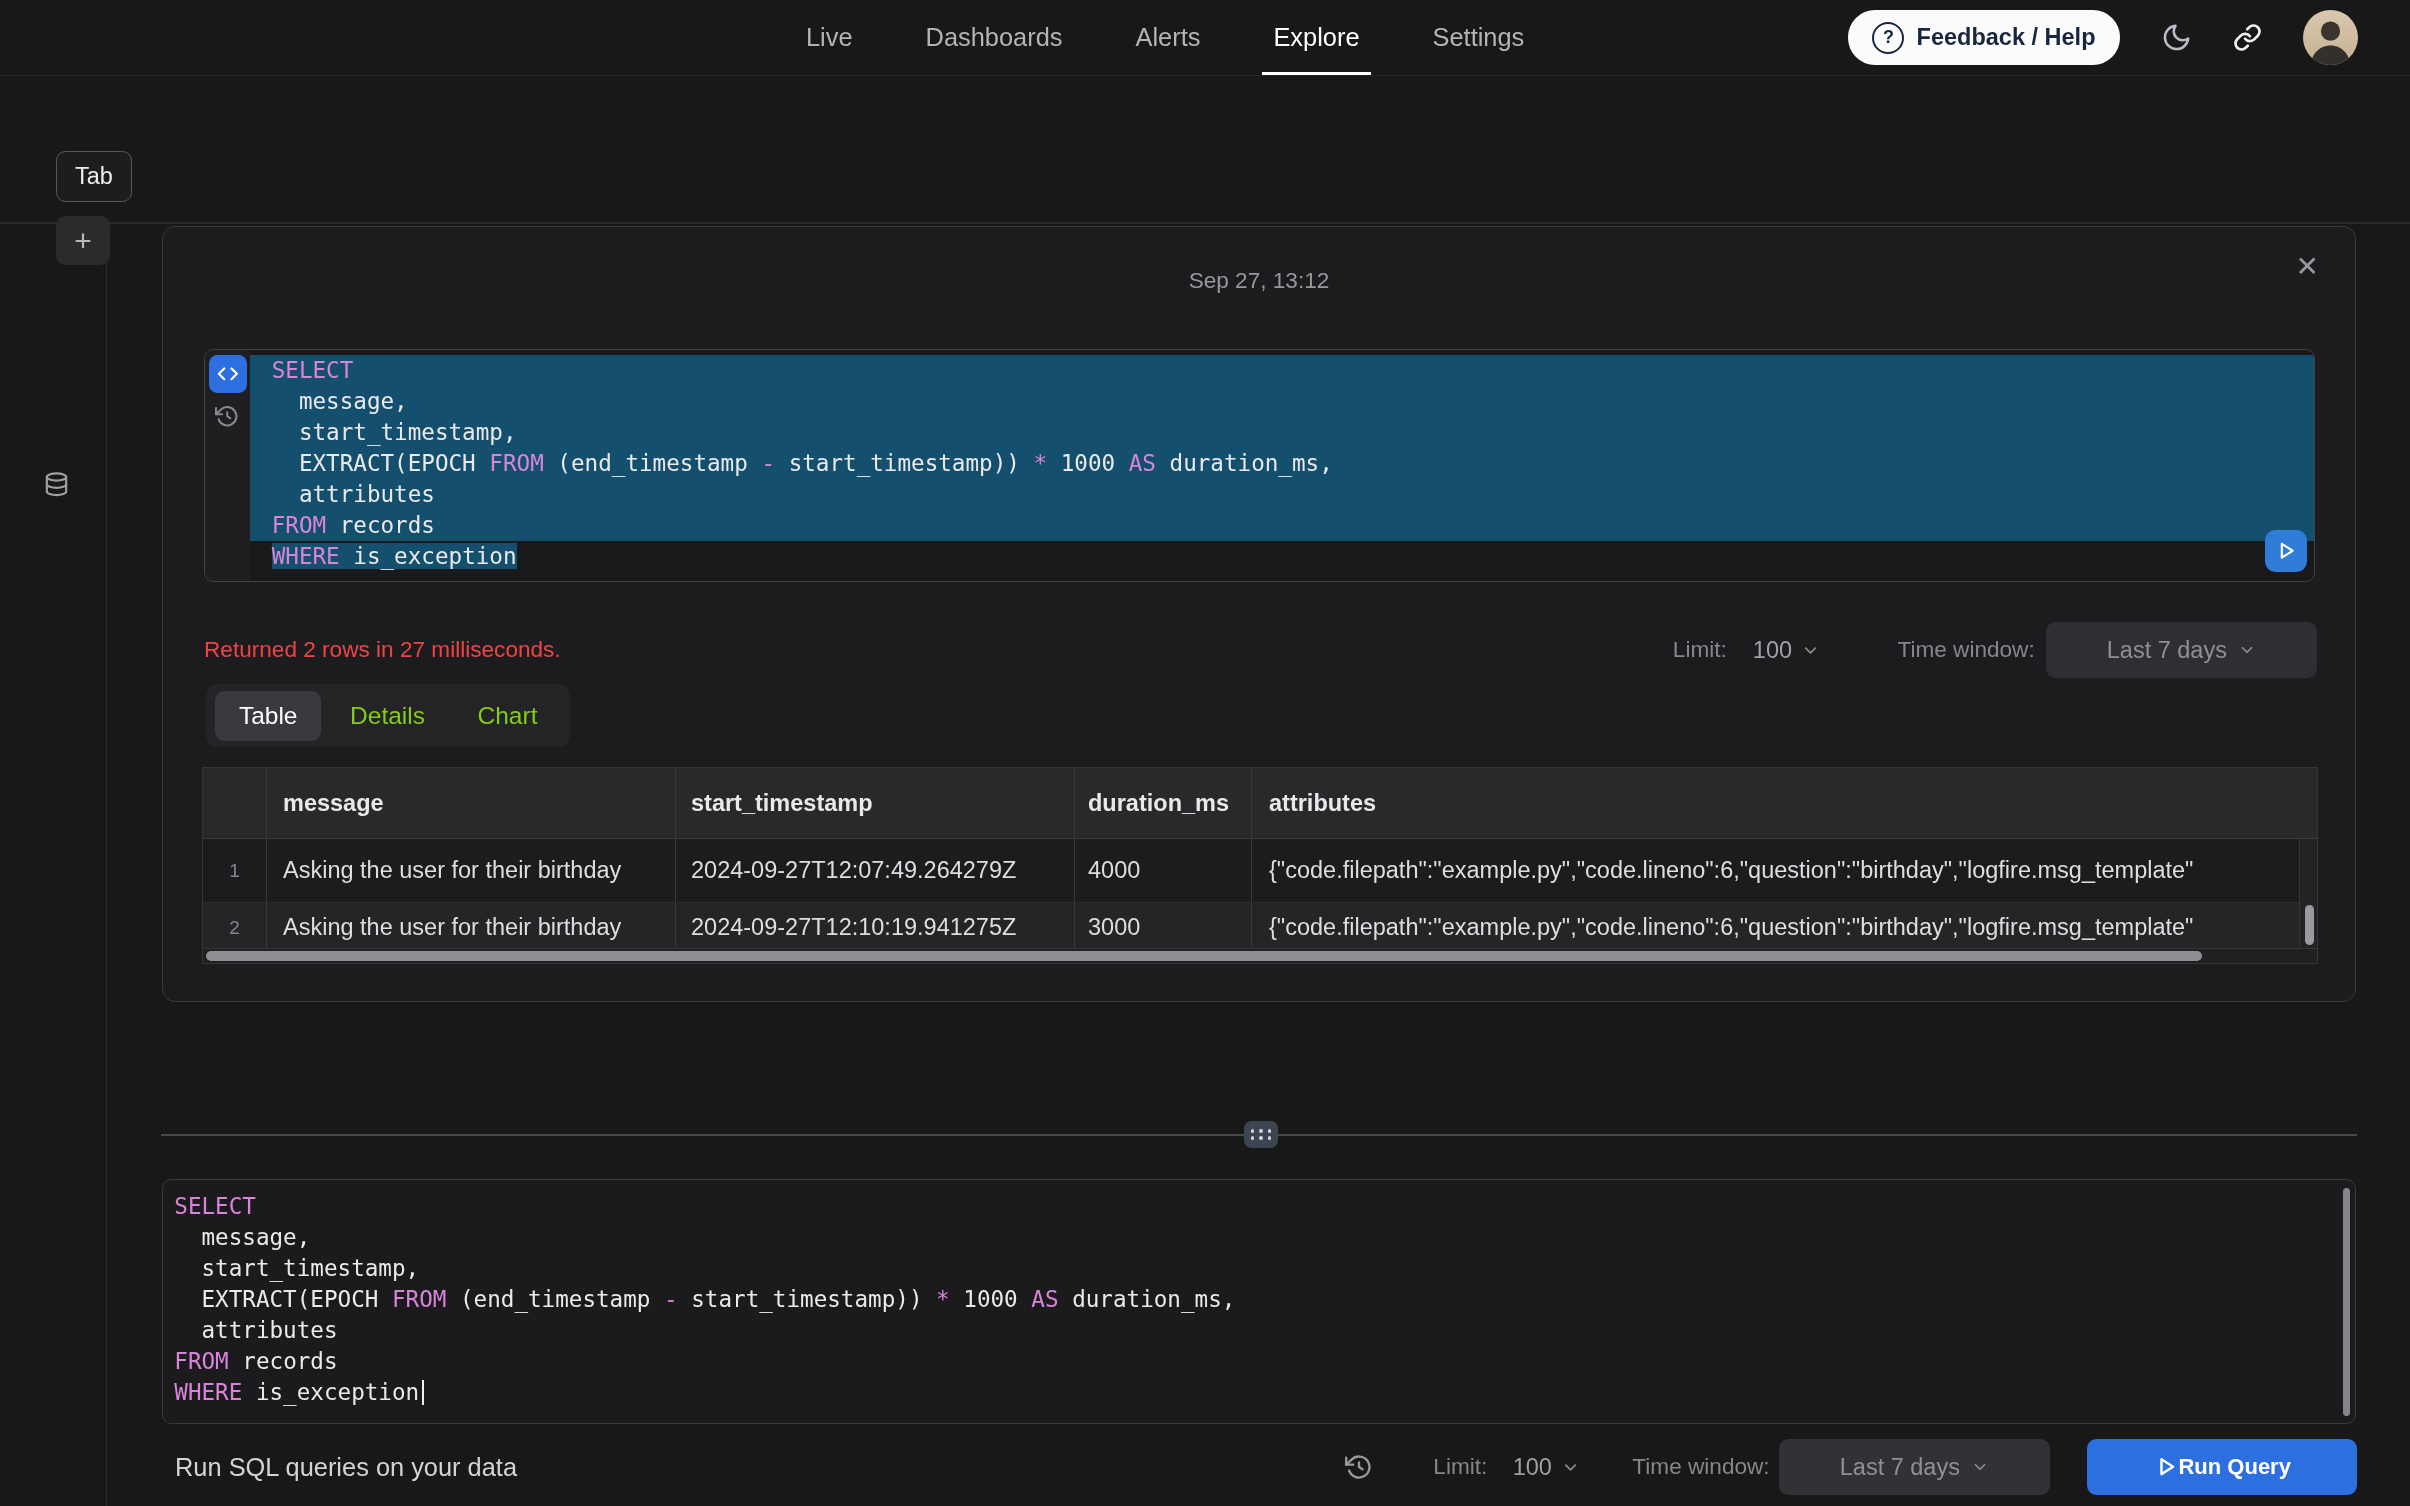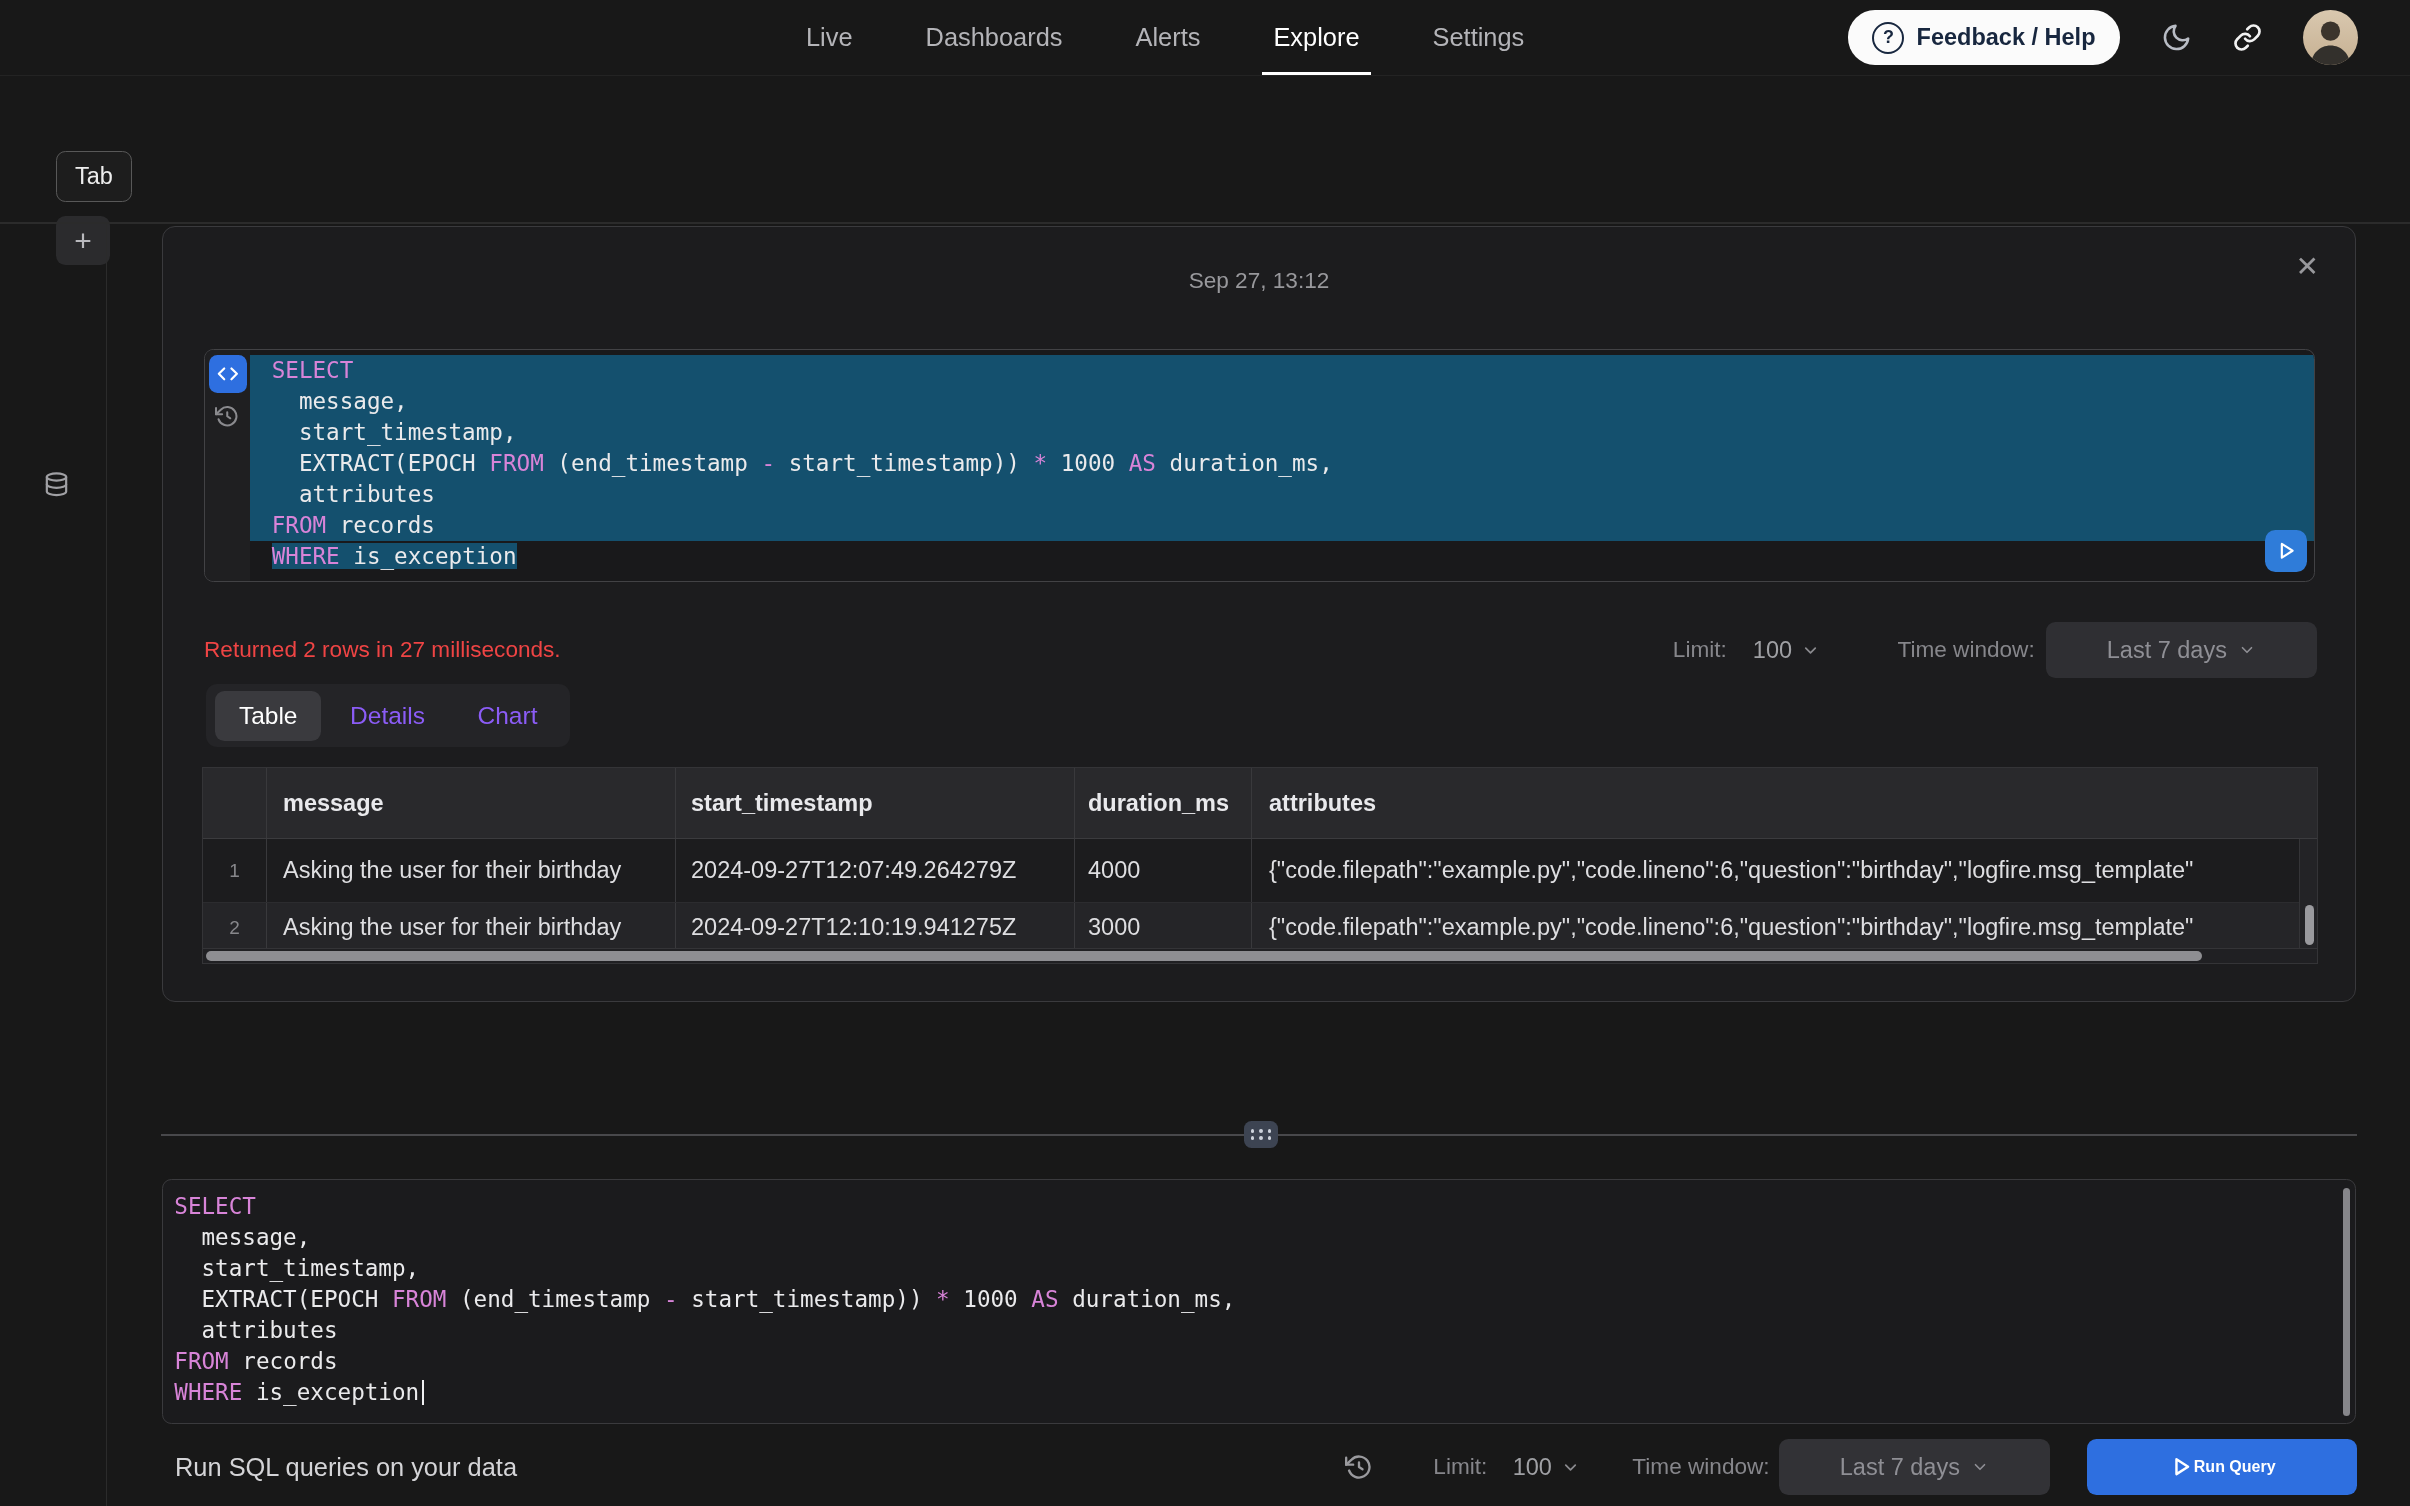--- a/index.html
+++ b/index.html
@@ -68,21 +68,21 @@
               justify-content:space-between;}
   .result-text{font-size:22.6px;color:#ef4444;}
   .controls{display:flex;align-items:center;}
   .ctl-label{font-size:22.6px;color:#86868b;}
   .ctl-value{display:flex;align-items:center;gap:9.4px;font-size:23.5px;color:#9fa0a4;cursor:pointer;}
   .tw-pill{min-width:271px;height:56px;background:#2f2f33;border-radius:9.4px;display:flex;align-items:center;
            justify-content:center;gap:11.3px;font-size:23.5px;color:#8f8f95;cursor:pointer;box-sizing:border-box;}
 
   .view-tabs{position:absolute;left:43px;top:457px;height:63px;background:#242427;border-radius:11.3px;
              display:flex;align-items:center;padding:0 9.4px;gap:5.6px;box-sizing:border-box;}
-  .vtab{height:50px;display:flex;align-items:center;padding:0 23.5px;font-size:24.5px;color:#8b5cf6;
+  .vtab{height:50px;display:flex;align-items:center;padding:0 23.5px;font-size:24.5px;color:#84cc16;
         border-radius:9.4px;cursor:pointer;}
   .vtab.active{background:#3a3a3e;color:#ffffff;}
 
   .results-table{position:absolute;left:39px;top:540px;width:2116px;height:197px;background:#1c1c1e;
                  border:0.9px solid #343437;box-sizing:border-box;overflow:hidden;}
   .t-header{display:flex;height:70px;background:#29292c;border-bottom:0.9px solid #3b3b3e;align-items:center;
             font-weight:700;font-size:23.5px;color:#e9e9ec;}
   .t-row{display:flex;height:63px;align-items:center;font-size:23.5px;color:#dedee1;border-bottom:0.9px solid #2c2c2f;}
   .t-row.alt{height:49px;background:#252528;}
   .c-index{width:64px;flex:none;text-align:center;box-sizing:border-box;border-right:0.9px solid #39393c;align-self:stretch;
@@ -112,21 +112,21 @@
                font-size:22.6px;line-height:31px;padding:11.3px 0 0 11.3px;}
   .editor-code .code-line{padding-left:0;}
   .caret{display:inline-block;width:1.9px;height:24.5px;background:#f0f0f2;vertical-align:-4.7px;margin-left:2.8px;}
   .editor-scroll{position:absolute;right:4.7px;top:7.5px;bottom:7.5px;width:7.5px;background:#86868a;border-radius:3.8px;cursor:pointer;}
 
   
   .footer-bar{position:absolute;left:162px;top:1438px;width:2195px;height:58px;display:flex;align-items:center;}
   .footer-hint{font-size:25.4px;color:#d4d4d7;margin-left:13px;}
   .footer-right{margin-left:auto;display:flex;align-items:center;}
   .run-btn{height:56px;min-width:270px;background:var(--accent-blue,#2e6fe0);border-radius:9.4px;display:flex;
-           align-items:center;justify-content:center;color:#ffffff;font-size:16px;font-weight:600;
+           align-items:center;justify-content:center;color:#ffffff;font-size:22px;font-weight:600;
            cursor:pointer;box-sizing:border-box;}
 </style>
 </head>
 <body>
 
 <div class="screen">
 
   <header class="navbar">
 
     <nav class="nav-center">

